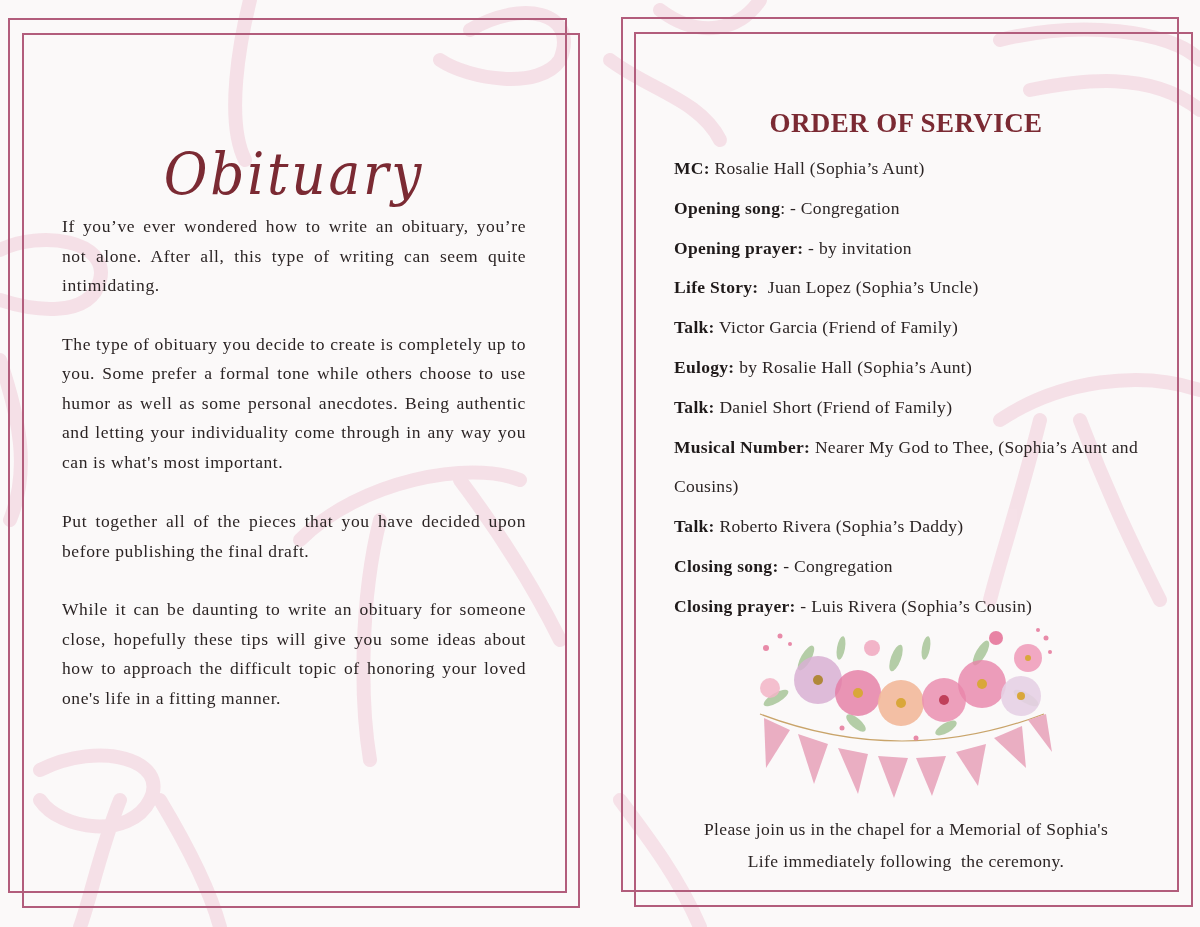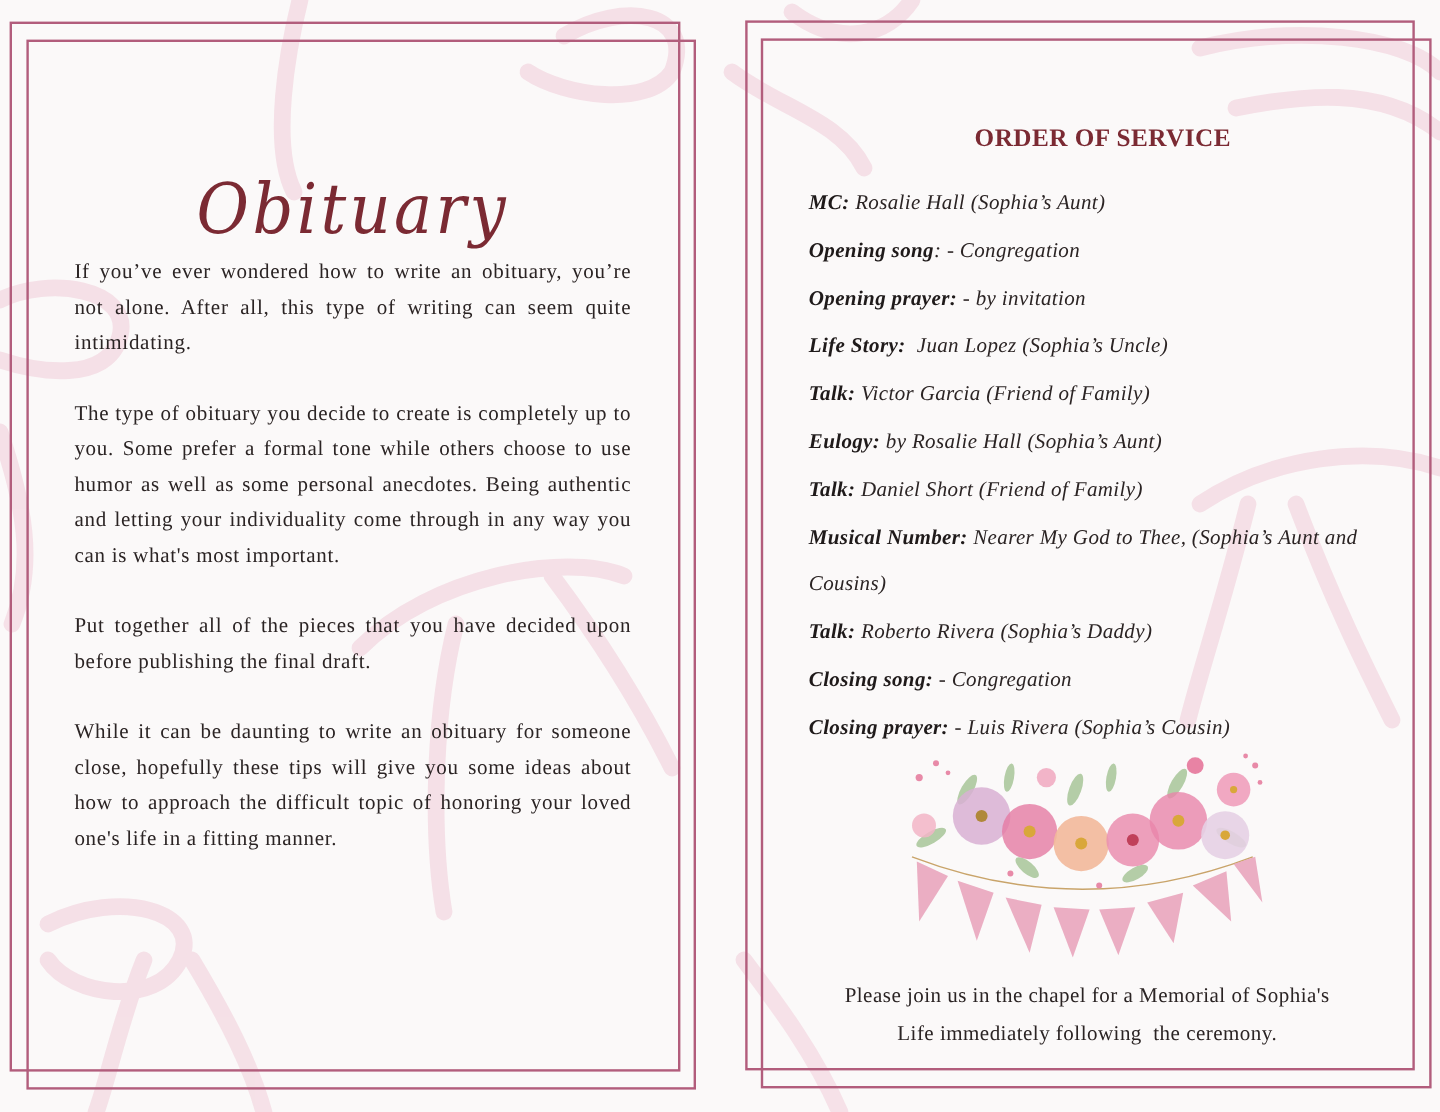--- a/index.html
+++ b/index.html
@@ -26,25 +26,25 @@
     letter-spacing: 0.6px; color: #2b2424;
   }
   .obit-p.p1 { margin-bottom: 29px; }
   .obit-p.p2 { margin-bottom: 30px; }
   .obit-p.p3 { font-size: 16.5px; line-height: 26px; letter-spacing: -0.2px; text-align: left; margin-bottom: 24px; }
   .obit-p.p4 { margin-bottom: 29px; }
 
   
   #right-page { left: 634px; top: 32px; width: 544px; height: 859px; }
   .oos-title {
-    position: absolute; left: 13px; width: 100%; top: 54px; text-align: center;
-    font-weight: bold; font-size: 21px; color: #7b2a33; letter-spacing: 0.4px;
+    position: absolute; left: 0; width: 100%; top: 54px; text-align: center;
+    font-weight: bold; font-size: 27px; color: #7b2a33; letter-spacing: 0.4px;
   }
   .oos-list { position: absolute; left: 40px; top: 117px; width: 500px; margin: 0; padding: 0; list-style: none; }
-  .oos-item { font-size: 17.5px; line-height: 39.8px; letter-spacing: 0.3px; color: #2b2424; font-style: italic; }
+  .oos-item { font-size: 17.5px; line-height: 39.8px; letter-spacing: 0.3px; color: #2b2424; }
   .oos-item b { font-weight: bold; color: #1f1a1a; }
   .floral {
     position: absolute; left: 112px; top: 586px; width: 312px; height: 180px;
   }
   .closing-note {
     position: absolute; left: 0; width: 100%; top: 781px; text-align: center;
     font-size: 17.5px; line-height: 32px; letter-spacing: 0.4px; color: #2b2424;
   }
 </style>
 </head>

